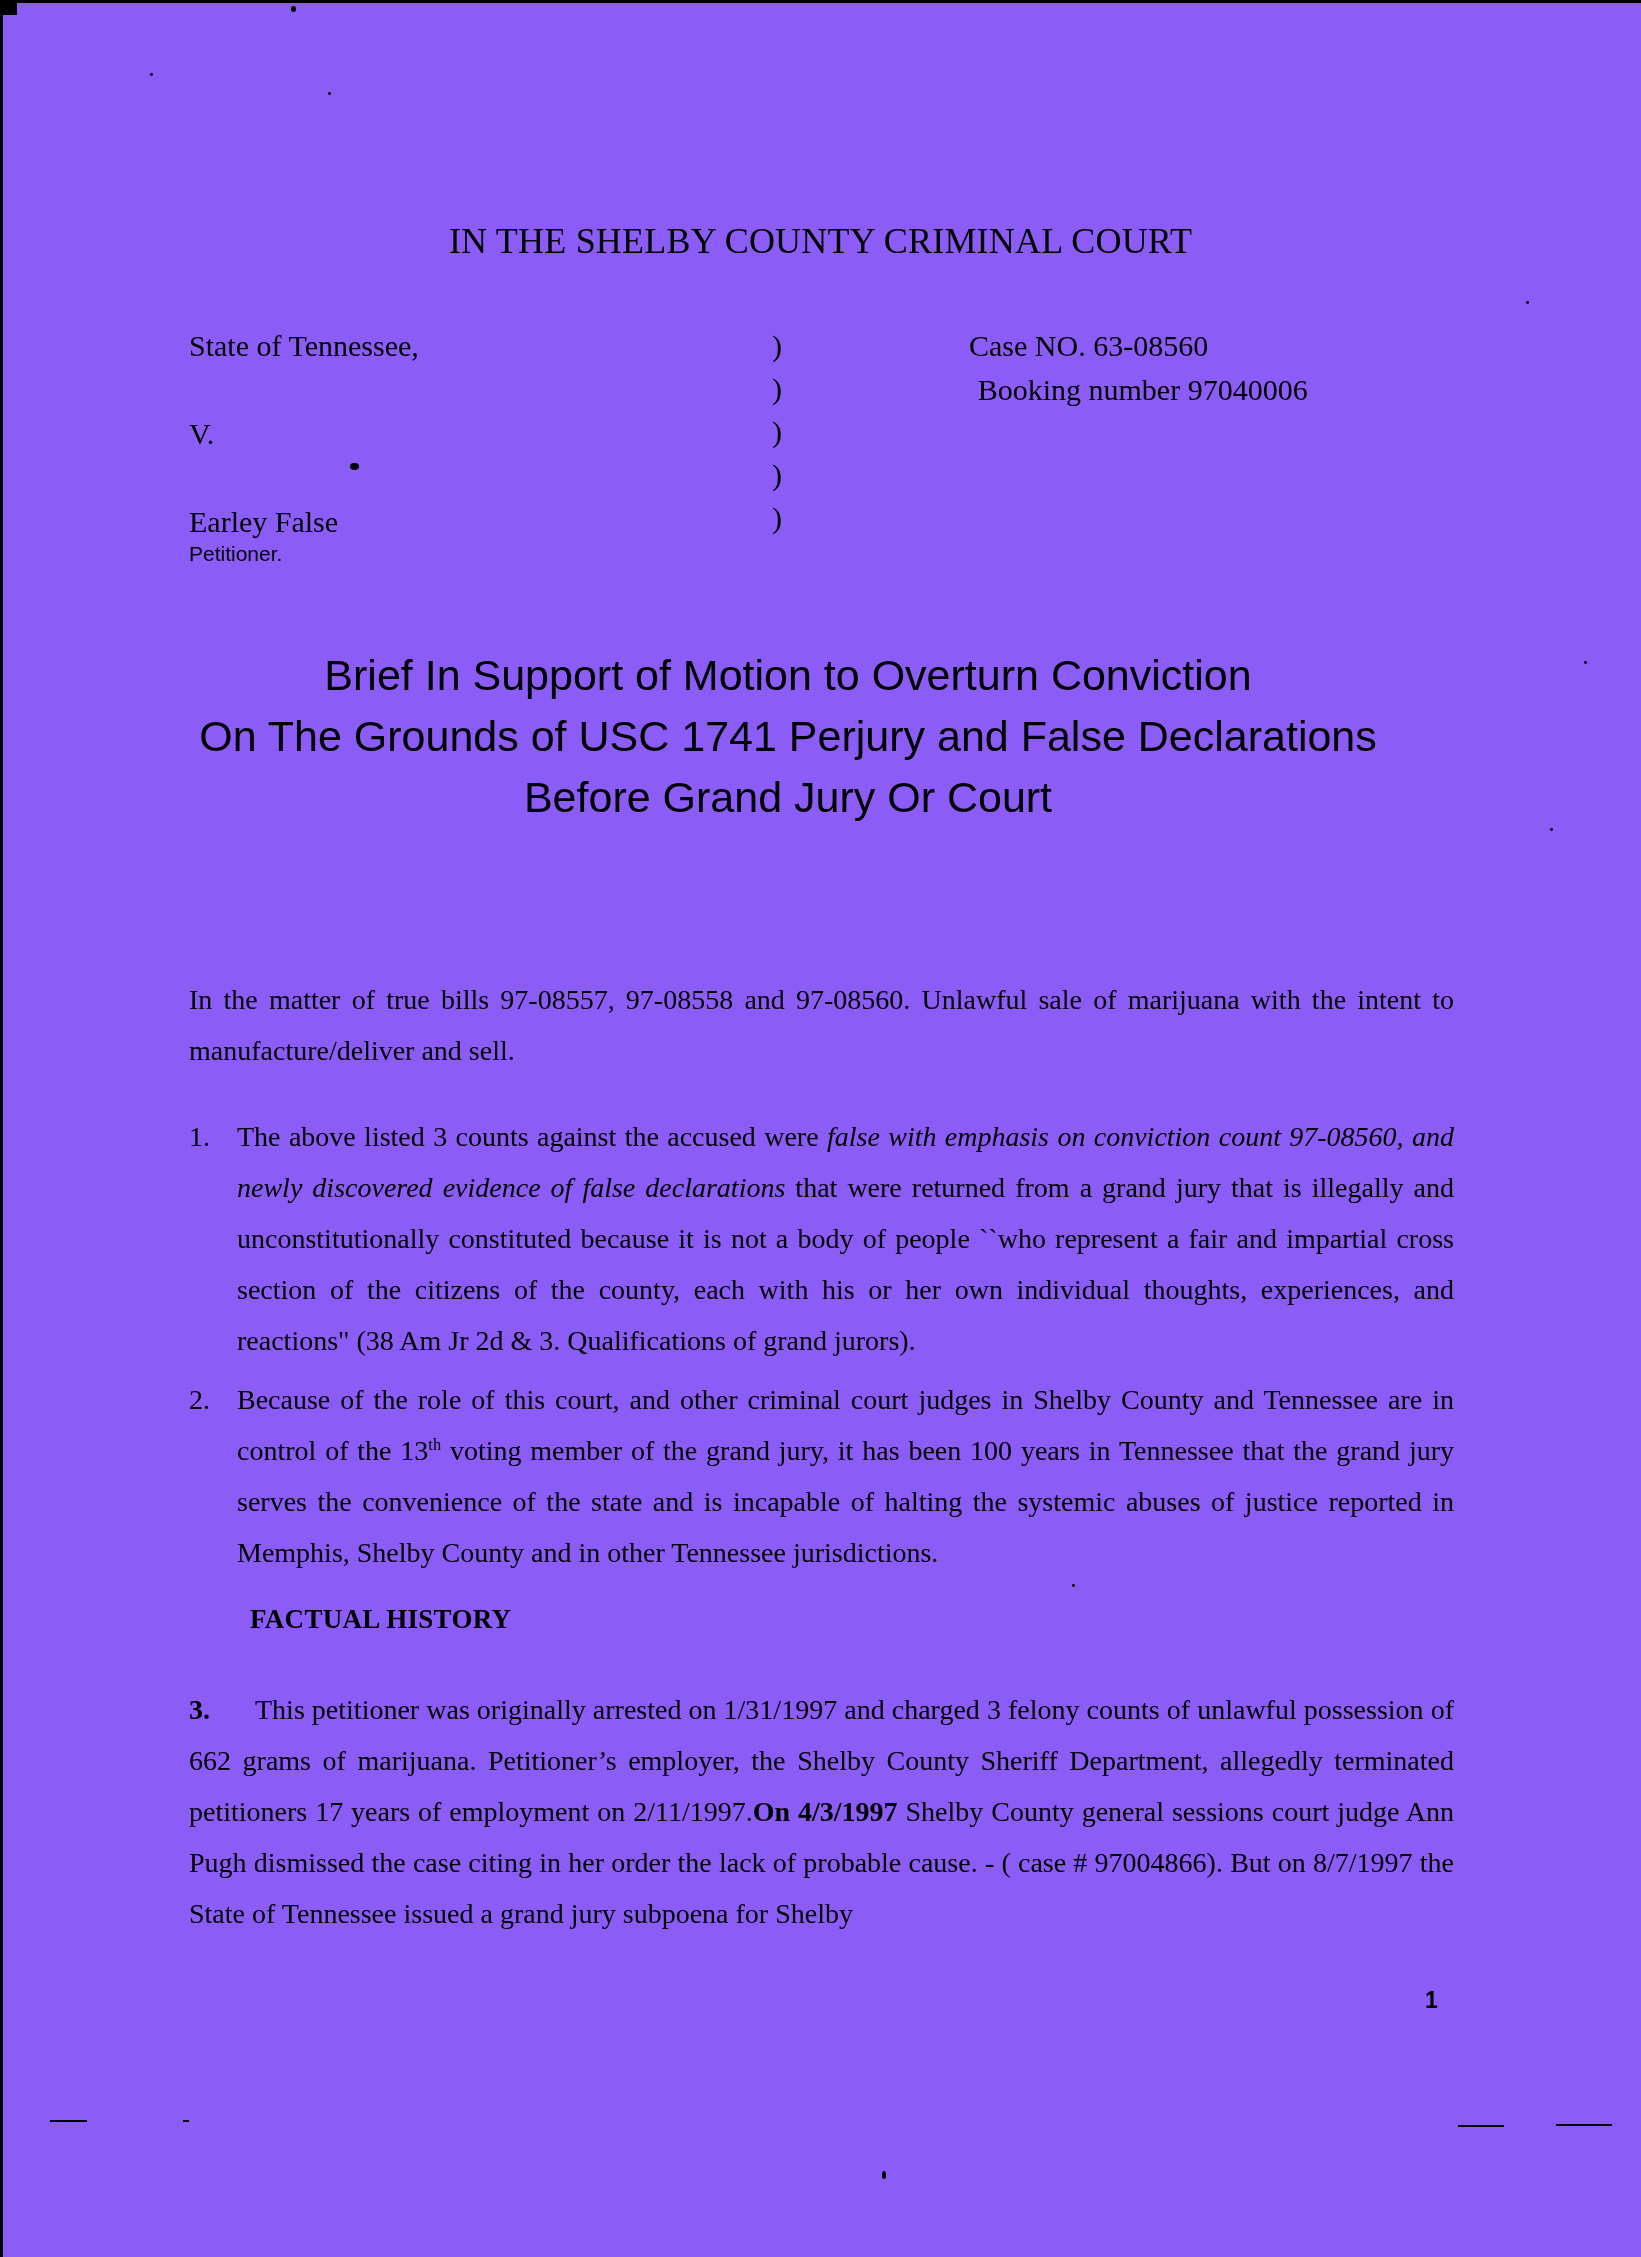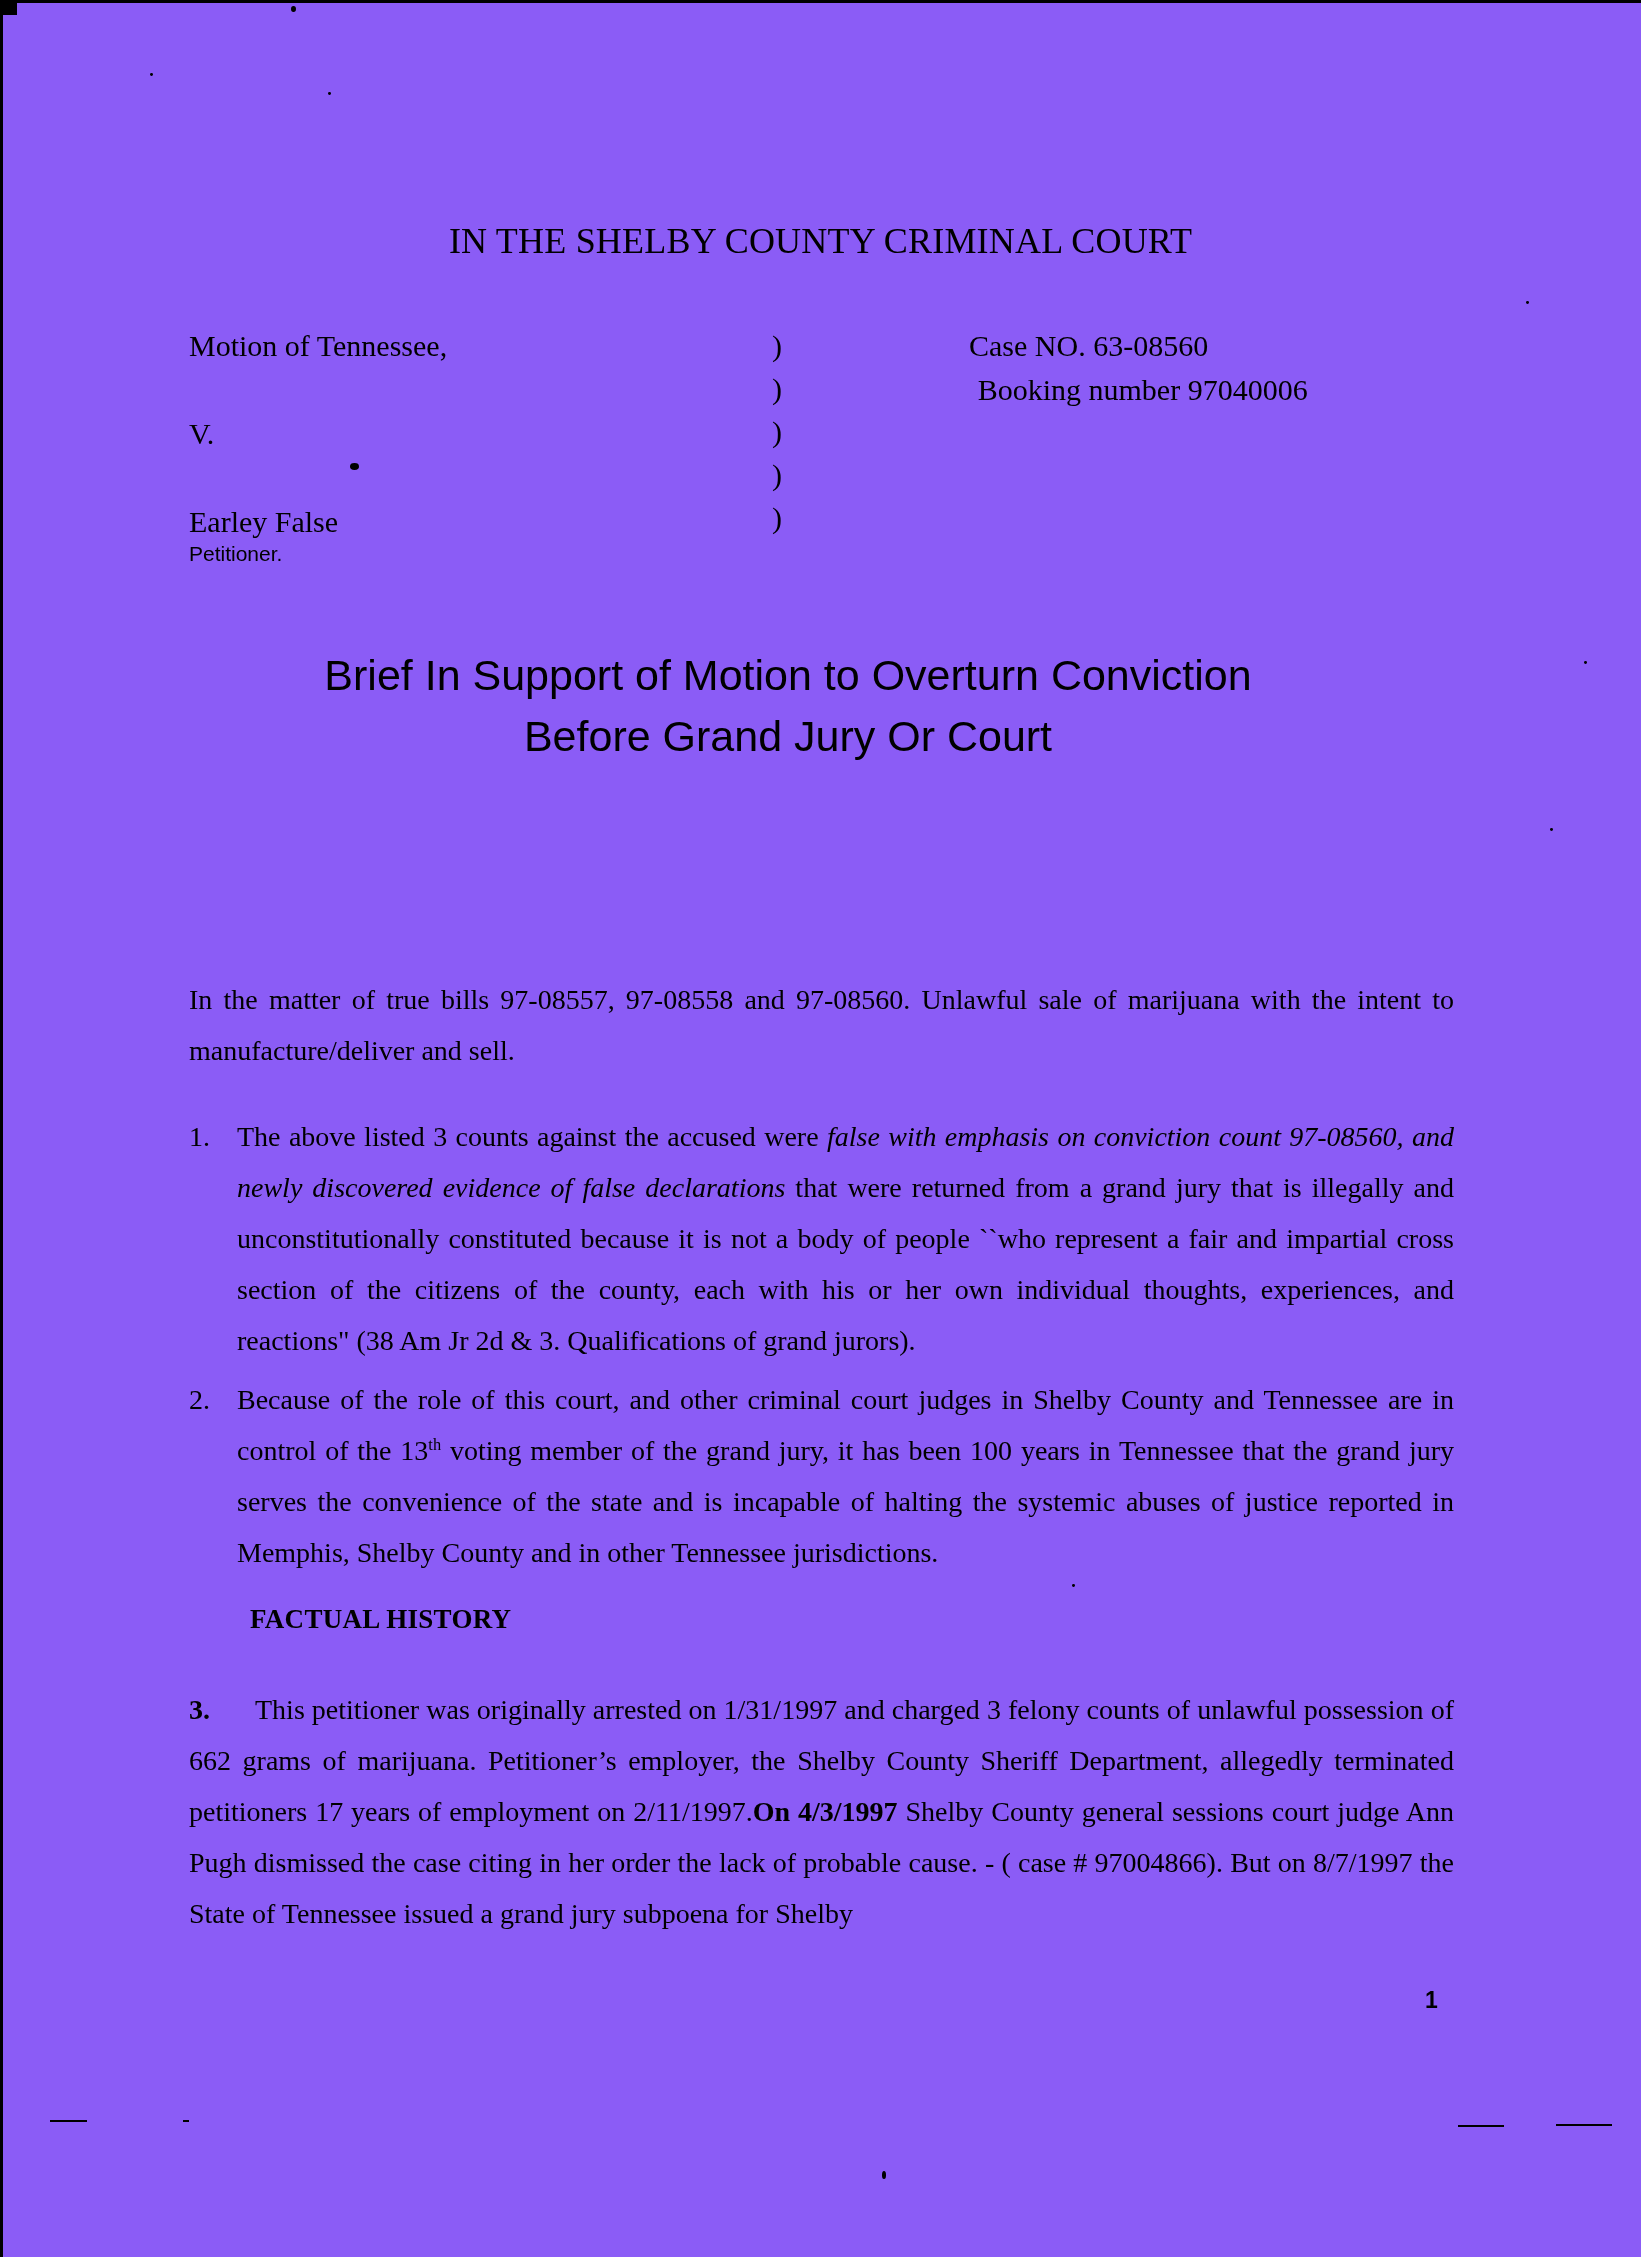--- a/index.html
+++ b/index.html
@@ -63,21 +63,21 @@
   <div class="speck" style="left:350px;top:463px;width:8.7px;height:6.8px;"></div>
 
   <div class="dash" style="left:50px;top:2120px;width:37px;"></div>
   <div class="dash" style="left:183px;top:2120px;width:5.8px;"></div>
   <div class="dash" style="left:1458px;top:2125px;width:46px;"></div>
   <div class="dash" style="left:1556px;top:2124px;width:56px;"></div>
 
   <div class="court-heading serif">IN THE SHELBY COUNTY CRIMINAL COURT</div>
 
   <div class="caption-left serif">
-    <div class="line">Motion of Tennessee,</div>
+    <div class="line">State of Tennessee,</div>
     <div class="line"></div>
     <div class="line">V.</div>
     <div class="line"></div>
     <div class="line">Earley False</div>
     <div class="line petitioner sans">Petitioner.</div>
   </div>
 
   <div class="paren-col serif">
     <div class="line">)</div>
     <div class="line">)</div>
@@ -86,20 +86,21 @@
     <div class="line">)</div>
   </div>
 
   <div class="caption-right serif">
     <div class="line">Case NO. 63-08560</div>
     <div class="line booking">Booking number 97040006</div>
   </div>
 
   <div class="brief-title sans">
     <div>Brief In Support of Motion to Overturn Conviction</div>
+    <div>On The Grounds of USC 1741 Perjury and False Declarations</div>
     <div>Before Grand Jury Or Court</div>
   </div>
 
   <div class="body-text intro serif">In the matter of true bills 97-08557, 97-08558 and 97-08560. Unlawful sale of marijuana with the intent to manufacture/deliver and sell.</div>
 
   <div class="list serif">
     <div class="list-item">
       <span class="list-num">1.</span>
       <span class="list-text"><span>The above listed 3 counts against the accused were </span><i>false with emphasis on conviction count 97-08560, and newly discovered evidence of false declarations</i><span> that were returned from a grand jury that is illegally and unconstitutionally constituted because it is not a body of people ``who represent a fair and impartial cross section of the citizens of the county, each with his or her own individual thoughts, experiences, and reactions" (38 Am Jr 2d &amp; 3. Qualifications of grand jurors).</span></span>
     </div>

